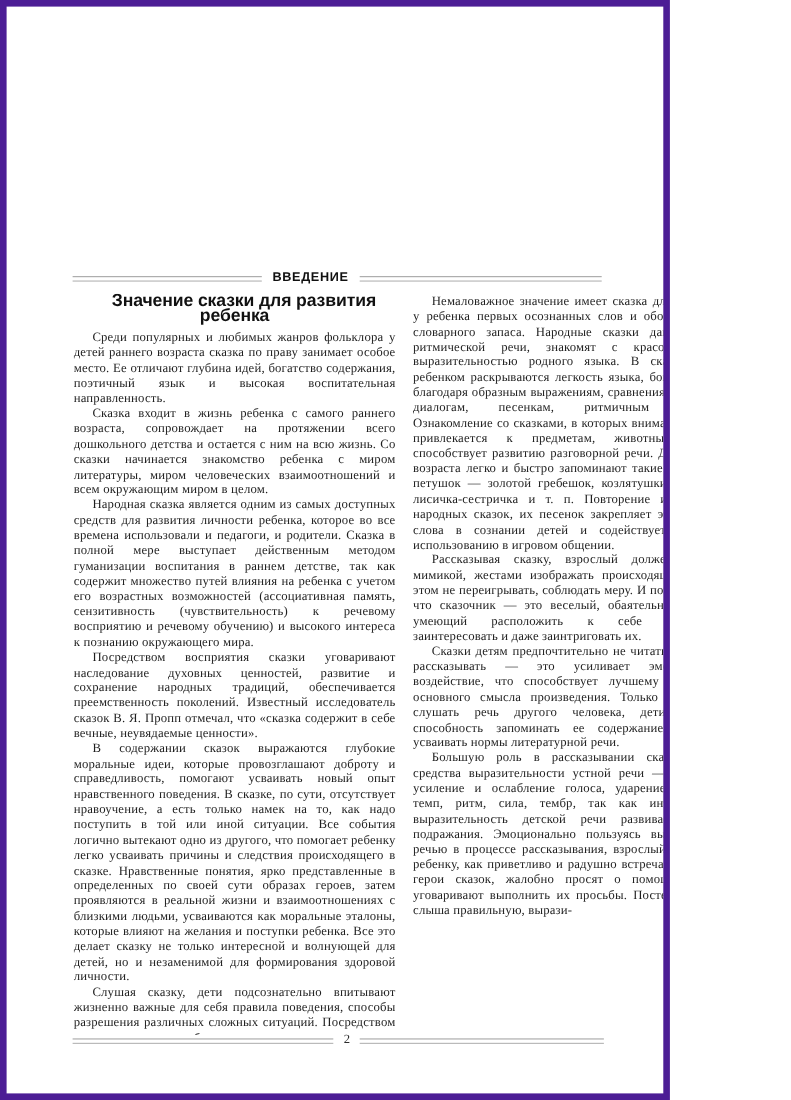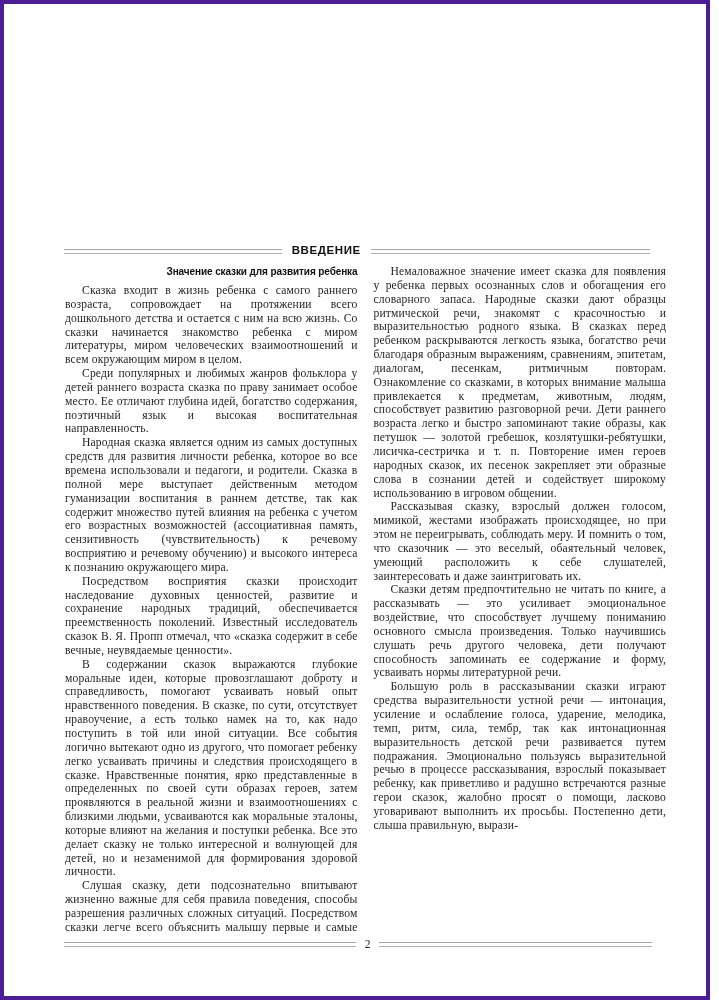--- a/index.html
+++ b/index.html
@@ -2,24 +2,24 @@
 <html lang="ru"><head>
 <meta charset="utf-8">
 <style>
   html, body {
     margin: 0;
     padding: 0;
     background: #ffffff;
   }
   .page {
     position: relative;
-    width: 710px;
+    width: 609px;
     height: 1000px;
     background: #ffffff;
-    border: 4px solid #4c1d95;
+    border: 6px solid #4c1d95;
     box-sizing: border-box;
     overflow: hidden;
     font-family: "Liberation Serif", "DejaVu Serif", serif;
     color: #1f1f1f;
   }
   
   .running-head {
     position: absolute;
     left: 60px;
     right: 56px;
@@ -64,27 +64,27 @@
     text-align: justify;
   }
   .col p {
     margin: 0;
     text-indent: 17px;
   }
   .col p.noindent { text-indent: 0; }
   .col h2 {
     font-family: "Liberation Sans", "DejaVu Sans", sans-serif;
     font-weight: bold;
-    font-size: 10px;
+    font-size: 16px;
     line-height: 14px;
     letter-spacing: -0.1px;
     color: #111111;
     margin: 0 0 5px 0;
     text-indent: 17px;
-    text-align: right;
+    text-align: center;
   }
   .col h2.mid { margin-top: 9px; }
   
   .folio {
     position: absolute;
     left: 60px;
     right: 54px;
     top: 934px;
     display: flex;
     align-items: center;
@@ -108,24 +108,24 @@
   <div class="running-head">
     <div class="dbl-rule rule-l"></div>
     <div class="title">ВВЕДЕНИЕ</div>
     <div class="dbl-rule rule-r"></div>
   </div>
 
   <div class="columns">
 
     <div class="col">
       <h2>Значение сказки для развития ребенка</h2>
+      <p>Среди популярных и любимых жанров фольклора у детей раннего возраста сказка по праву занимает особое место. Ее отличают глубина идей, богатство содержания, поэтичный язык и высокая воспитательная направленность.</p>
       <p>Сказка входит в жизнь ребенка с самого раннего возраста, сопровождает на протяжении всего дошкольного детства и остается с ним на всю жизнь. Со сказки начинается знакомство ребенка с миром литературы, миром человеческих взаимоотношений и всем окружающим миром в целом.</p>
-      <p>Среди популярных и любимых жанров фольклора у детей раннего возраста сказка по праву занимает особое место. Ее отличают глубина идей, богатство содержания, поэтичный язык и высокая воспитательная направленность.</p>
       <p>Народная сказка является одним из самых доступных средств для развития личности ребенка, которое во все времена использовали и педагоги, и родители. Сказка в полной мере выступает действенным методом гуманизации воспитания в раннем детстве, так как содержит множество путей влияния на ребенка с учетом его возрастных возможностей (ассоциативная память, сензитивность (чувствительность) к речевому восприятию и речевому обучению) и высокого интереса к познанию окружающего мира.</p>
-      <p>Посредством восприятия сказки происходит наследование духовных ценностей, развитие и сохранение народных традиций, обеспечивается преемственность поколений. Известный исследователь сказок В. Я. Пропп отмечал, что «сказка содержит в себе вечные, неувядаемые ценности».</p>
+      <p>Посредством восприятия сказки уговаривают наследование духовных ценностей, развитие и сохранение народных традиций, обеспечивается преемственность поколений. Известный исследователь сказок В. Я. Пропп отмечал, что «сказка содержит в себе вечные, неувядаемые ценности».</p>
       <p>В содержании сказок выражаются глубокие моральные идеи, которые провозглашают доброту и справедливость, помогают усваивать новый опыт нравственного поведения. В сказке, по сути, отсутствует нравоучение, а есть только намек на то, как надо поступить в той или иной ситуации. Все события логично вытекают одно из другого, что помогает ребенку легко усваивать причины и следствия происходящего в сказке. Нравственные понятия, ярко представленные в определенных по своей сути образах героев, затем проявляются в реальной жизни и взаимоотношениях с близкими людьми, усваиваются как моральные эталоны, которые влияют на желания и поступки ребенка. Все это делает сказку не только интересной и волнующей для детей, но и незаменимой для формирования здоровой личности.</p>
       <p>Слушая сказку, дети подсознательно впитывают жизненно важные для себя правила поведения, способы разрешения различных сложных ситуаций. Посредством сказки легче всего объяснить малышу первые и самые важные принципы нравственности: что такое хорошо и что такое плохо.</p>
 
     </div>
 
     <div class="col">
       <p>Немаловажное значение имеет сказка для появления у ребенка первых осознанных слов и обогащения его словарного запаса. Народные сказки дают образцы ритмической речи, знакомят с красочностью и выразительностью родного языка. В сказках перед ребенком раскрываются легкость языка, богатство речи благодаря образным выражениям, сравнениям, эпитетам, диалогам, песенкам, ритмичным повторам. Ознакомление со сказками, в которых внимание малыша привлекается к предметам, животным, людям, способствует развитию разговорной речи. Дети раннего возраста легко и быстро запоминают такие образы, как петушок — золотой гребешок, козлятушки-ребятушки, лисичка-сестричка и т. п. Повторение имен героев народных сказок, их песенок закрепляет эти образные слова в сознании детей и содействует широкому использованию в игровом общении.</p>
       <p>Рассказывая сказку, взрослый должен голосом, мимикой, жестами изображать происходящее, но при этом не переигрывать, соблюдать меру. И помнить о том, что сказочник — это веселый, обаятельный человек, умеющий расположить к себе слушателей, заинтересовать и даже заинтриговать их.</p>
       <p>Сказки детям предпочтительно не читать по книге, а рассказывать — это усиливает эмоциональное воздействие, что способствует лучшему пониманию основного смысла произведения. Только научившись слушать речь другого человека, дети получают способность запоминать ее содержание и форму, усваивать нормы литературной речи.</p>
       <p>Большую роль в рассказывании сказки играют средства выразительности устной речи — интонация, усиление и ослабление голоса, ударение, мелодика, темп, ритм, сила, тембр, так как интонационная выразительность детской речи развивается путем подражания. Эмоционально пользуясь выразительной речью в процессе рассказывания, взрослый показывает ребенку, как приветливо и радушно встречаются разные герои сказок, жалобно просят о помощи, ласково уговаривают выполнить их просьбы. Постепенно дети, слыша правильную, вырази-</p>

